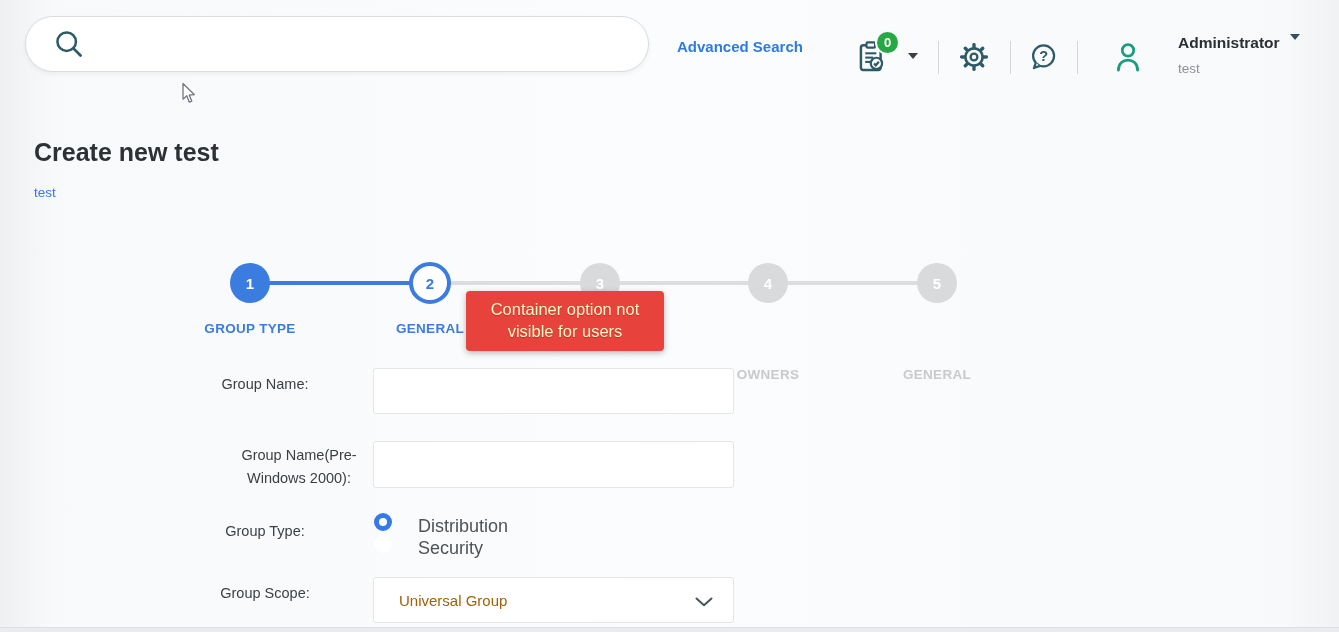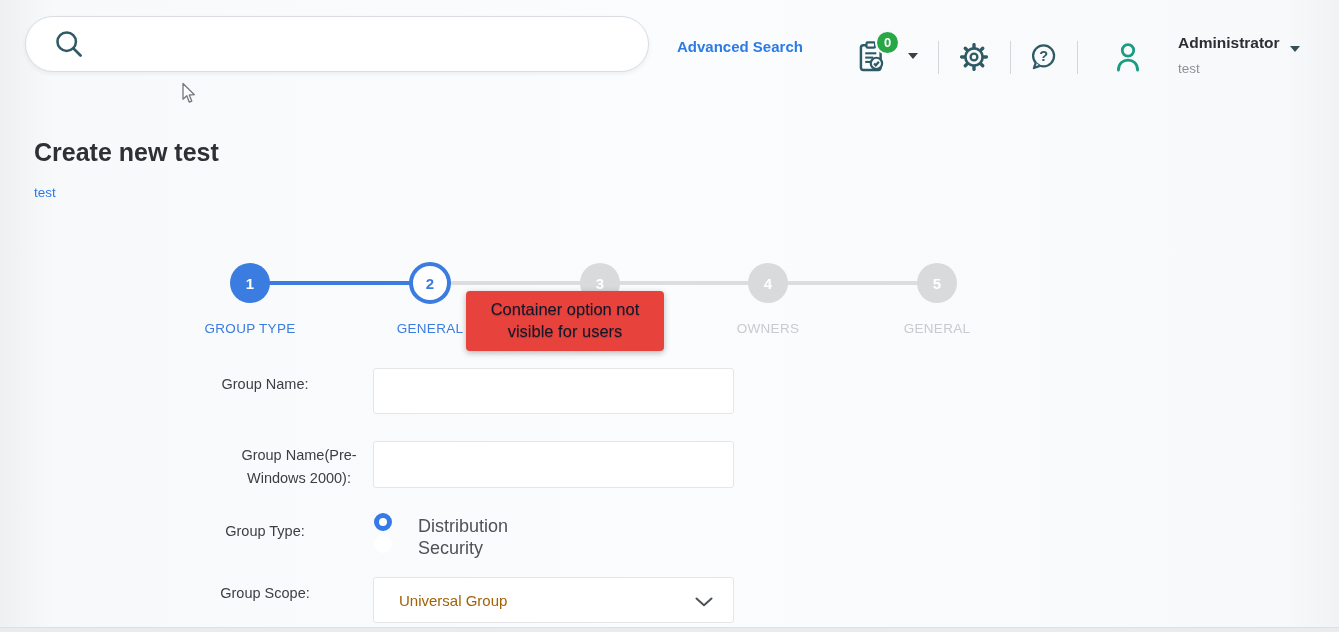--- a/index.html
+++ b/index.html
@@ -33,48 +33,48 @@
     background:#28a745; color:#fff; font-size:13px; font-weight:700;
     display:flex; align-items:center; justify-content:center;
     border:2px solid #f8f9fa;
   }
   .caret-down {
     width:0; height:0; border-left:5px solid transparent; border-right:5px solid transparent;
     border-top:6px solid #3a3f44;
   }
   .admin-name { font-size:15.5px; font-weight:700; color:#2b2e33; }
   .admin-sub { left:1178px; top:61px; font-size:13.5px; color:#8d9196; }
-  .admin-row { left:1178px; top:34px; display:flex; align-items:flex-end; gap:10px; cursor:pointer; }
+  .admin-row { left:1178px; top:34px; display:flex; align-items:flex-start; gap:10px; cursor:pointer; }
   .icon-btn { cursor:pointer; }
 
   
   .page-title { left:34px; top:138px; font-size:25px; font-weight:600; color:#2d3136; }
   .breadcrumb { left:34px; top:185px; font-size:13.5px; color:#2c7be5; cursor:pointer; }
 
   
   .line { height:4px; top:281px; border-radius:2px; }
   .line.blue { left:250px; width:180px; background:#3b7ce0; }
   .line.gray { left:430px; width:507px; background:#dcddde; }
   .step-circle {
     width:40px; height:40px; border-radius:50%; top:263px;
     display:flex; align-items:center; justify-content:center;
     font-size:15px; font-weight:700; cursor:pointer; z-index:2;
   }
   .step-circle.done   { background:#3b7ce0; color:#fff; }
   .step-circle.active { background:#fff; color:#3b7ce0; border:4px solid #3b7ce0; width:42px; height:42px; top:262px; }
   .step-circle.future { background:#d8dadc; color:#fff; }
   .step-label {
-    top:321px; width:170px; text-align:center; font-size:13.5px; font-weight:400;
+    top:321px; width:170px; text-align:center; font-size:13.5px; font-weight:700;
     letter-spacing:.3px;
   }
   .step-label.on  { color:#3b7ce0; }
-  .step-label.off { color:#c8cacd; }
+  .step-label.off { color:#c8cacd;margin-top:46px; }
   .tooltip {
     left:466px; top:291px; width:198px; z-index:5;
-    background:#e8423d; color:#0f172a; border-radius:4px;
+    background:#e8423d; color:#fef9c3; border-radius:4px;
     font-size:16.5px; line-height:1.32; text-align:center; padding:8px 6px;
     box-shadow:0 2px 6px rgba(0,0,0,.28);
     text-shadow:0 1px 1px rgba(0,0,0,.25);
   }
 
   
   .f-label { font-size:14.5px; color:#3b3f44; text-align:center; }
   .txt-input {
     left:373px; width:361px; height:46px; background:#fff;
     border:1px solid #e4e6e8; border-radius:3px; padding:0 12px;

